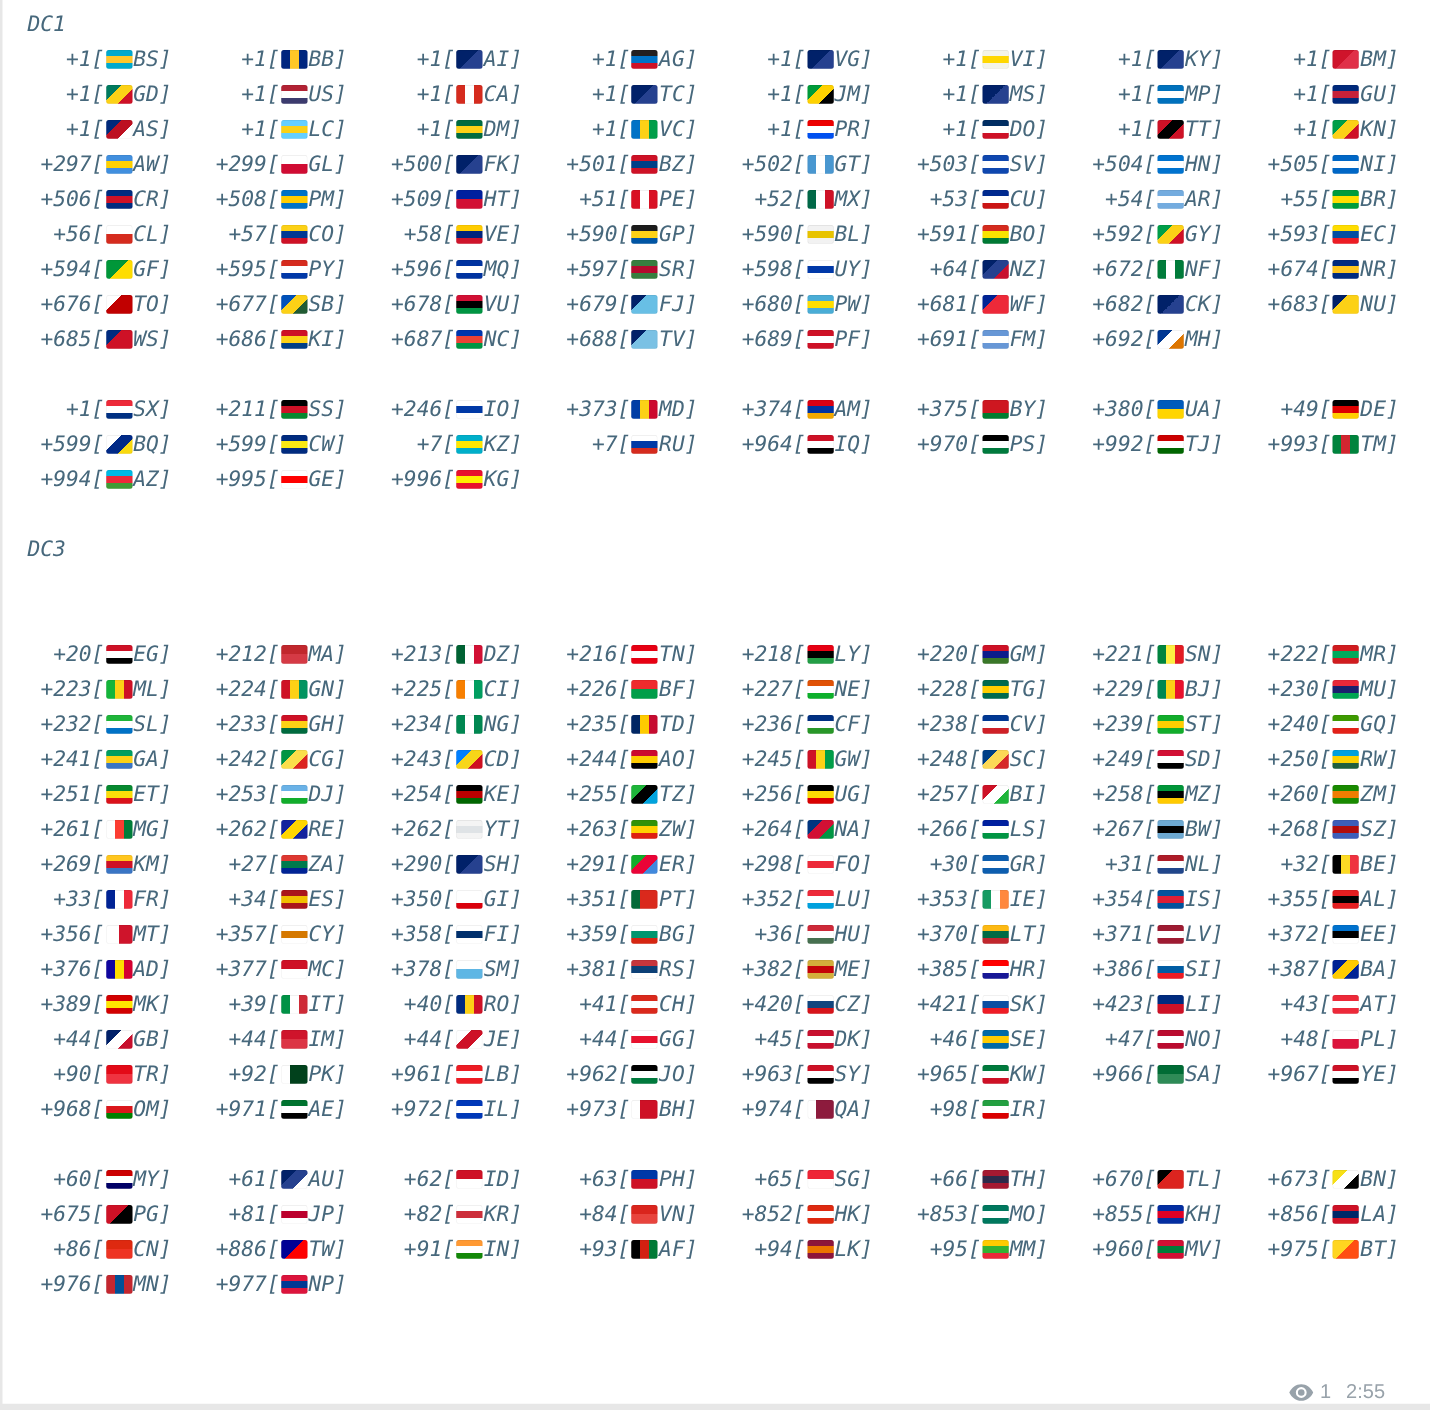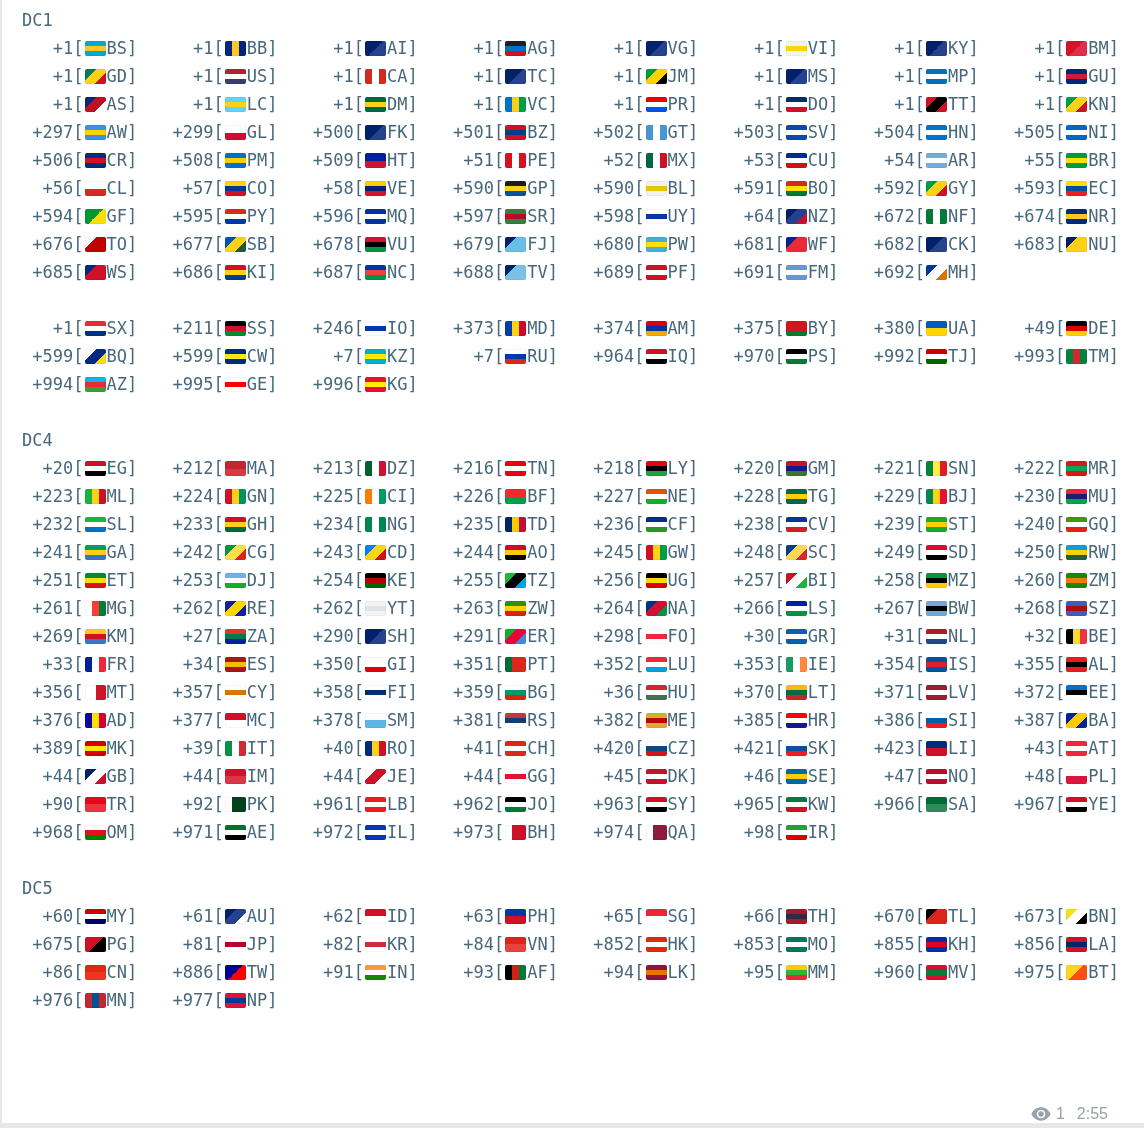--- a/index.html
+++ b/index.html
@@ -16,21 +16,21 @@
   }
   .edge-left {
     position:absolute; left:0; top:0; bottom:0; width:2px;
     background:var(--edge,#dcdcdc);
   }
   .edge-bottom {
     position:absolute; left:0; right:0; bottom:0; height:5px;
     background:var(--edge,#e9e9e9);
   }
   .sections { position:absolute; top:6px; left:0; width:1144px; }
-  .section { margin-bottom:28px; }
+  .section { margin-bottom:28px;font-style:italic; }
   .section.empty { margin-bottom:56px; }
   .sec-header { padding-left:22px; }
   .grid {
     display:grid;
     grid-template-columns:repeat(8, 140.25px);
     width:1122px;
   }
   .cell {
     text-align:right;
     padding-right:3px;
@@ -153,22 +153,24 @@
           <div class="cell">+7[<span class="flag" style="background: linear-gradient(rgb(255, 255, 255) 0%, rgb(255, 255, 255) 33.3%, rgb(0, 57, 166) 33.3%, rgb(0, 57, 166) 66.7%, rgb(213, 43, 30) 66.7%, rgb(213, 43, 30) 100%);"></span>RU]</div>
           <div class="cell">+964[<span class="flag" style="background: linear-gradient(rgb(206, 17, 38) 0%, rgb(206, 17, 38) 33.3%, rgb(255, 255, 255) 33.3%, rgb(255, 255, 255) 66.7%, rgb(0, 0, 0) 66.7%, rgb(0, 0, 0) 100%);"></span>IQ]</div>
           <div class="cell">+970[<span class="flag" style="background: linear-gradient(rgb(0, 0, 0) 0%, rgb(0, 0, 0) 33.3%, rgb(255, 255, 255) 33.3%, rgb(255, 255, 255) 66.7%, rgb(0, 122, 61) 66.7%, rgb(0, 122, 61) 100%);"></span>PS]</div>
           <div class="cell">+992[<span class="flag" style="background: linear-gradient(rgb(204, 0, 0) 0%, rgb(204, 0, 0) 33.3%, rgb(255, 255, 255) 33.3%, rgb(255, 255, 255) 66.7%, rgb(0, 102, 0) 66.7%, rgb(0, 102, 0) 100%);"></span>TJ]</div>
           <div class="cell">+993[<span class="flag" style="background: linear-gradient(90deg, rgb(0, 132, 61) 0%, rgb(0, 132, 61) 33.3%, rgb(210, 38, 48) 33.3%, rgb(210, 38, 48) 66.7%, rgb(0, 132, 61) 66.7%, rgb(0, 132, 61) 100%);"></span>TM]</div>
           <div class="cell">+994[<span class="flag" style="background: linear-gradient(rgb(0, 185, 228) 0%, rgb(0, 185, 228) 33.3%, rgb(237, 41, 57) 33.3%, rgb(237, 41, 57) 66.7%, rgb(63, 156, 53) 66.7%, rgb(63, 156, 53) 100%);"></span>AZ]</div>
           <div class="cell">+995[<span class="flag" style="background: linear-gradient(rgb(255, 255, 255) 0%, rgb(255, 255, 255) 33.3%, rgb(255, 0, 0) 33.3%, rgb(255, 0, 0) 66.7%, rgb(255, 255, 255) 66.7%, rgb(255, 255, 255) 100%);"></span>GE]</div>
           <div class="cell">+996[<span class="flag" style="background: linear-gradient(rgb(232, 17, 45) 0%, rgb(232, 17, 45) 33.3%, rgb(255, 239, 0) 33.3%, rgb(255, 239, 0) 66.7%, rgb(232, 17, 45) 66.7%, rgb(232, 17, 45) 100%);"></span>KG]</div>
         </div>
       </div>
+      <div class="section empty">
+        <div class="sec-header">DC3</div>
+      </div>
       <div class="section">
-        <div class="sec-header">DC4</div>
         <div class="grid">
           <div class="cell">+20[<span class="flag" style="background: linear-gradient(rgb(206, 17, 38) 0%, rgb(206, 17, 38) 33.3%, rgb(255, 255, 255) 33.3%, rgb(255, 255, 255) 66.7%, rgb(0, 0, 0) 66.7%, rgb(0, 0, 0) 100%);"></span>EG]</div>
           <div class="cell">+212[<span class="flag" style="background: linear-gradient(rgb(193, 39, 45) 0%, rgb(193, 39, 45) 50%, rgb(213, 58, 69) 50%, rgb(213, 58, 69) 100%);"></span>MA]</div>
           <div class="cell">+213[<span class="flag" style="background: linear-gradient(90deg, rgb(0, 98, 51) 0%, rgb(0, 98, 51) 33.3%, rgb(255, 255, 255) 33.3%, rgb(255, 255, 255) 66.7%, rgb(210, 16, 52) 66.7%, rgb(210, 16, 52) 100%);"></span>DZ]</div>
           <div class="cell">+216[<span class="flag" style="background: linear-gradient(rgb(231, 0, 19) 0%, rgb(231, 0, 19) 33.3%, rgb(255, 255, 255) 33.3%, rgb(255, 255, 255) 66.7%, rgb(231, 0, 19) 66.7%, rgb(231, 0, 19) 100%);"></span>TN]</div>
           <div class="cell">+218[<span class="flag" style="background: linear-gradient(rgb(231, 0, 19) 0%, rgb(231, 0, 19) 33.3%, rgb(0, 0, 0) 33.3%, rgb(0, 0, 0) 66.7%, rgb(35, 158, 70) 66.7%, rgb(35, 158, 70) 100%);"></span>LY]</div>
           <div class="cell">+220[<span class="flag" style="background: linear-gradient(rgb(206, 17, 38) 0%, rgb(206, 17, 38) 33.3%, rgb(12, 28, 140) 33.3%, rgb(12, 28, 140) 66.7%, rgb(58, 119, 40) 66.7%, rgb(58, 119, 40) 100%);"></span>GM]</div>
           <div class="cell">+221[<span class="flag" style="background: linear-gradient(90deg, rgb(0, 133, 63) 0%, rgb(0, 133, 63) 33.3%, rgb(253, 239, 66) 33.3%, rgb(253, 239, 66) 66.7%, rgb(227, 27, 35) 66.7%, rgb(227, 27, 35) 100%);"></span>SN]</div>
           <div class="cell">+222[<span class="flag" style="background: linear-gradient(rgb(208, 28, 31) 0%, rgb(208, 28, 31) 33.3%, rgb(0, 169, 92) 33.3%, rgb(0, 169, 92) 66.7%, rgb(208, 28, 31) 66.7%, rgb(208, 28, 31) 100%);"></span>MR]</div>
           <div class="cell">+223[<span class="flag" style="background: linear-gradient(90deg, rgb(20, 181, 58) 0%, rgb(20, 181, 58) 33.3%, rgb(252, 209, 22) 33.3%, rgb(252, 209, 22) 66.7%, rgb(206, 17, 38) 66.7%, rgb(206, 17, 38) 100%);"></span>ML]</div>
@@ -269,21 +271,20 @@
           <div class="cell">+967[<span class="flag" style="background: linear-gradient(rgb(206, 17, 38) 0%, rgb(206, 17, 38) 33.3%, rgb(255, 255, 255) 33.3%, rgb(255, 255, 255) 66.7%, rgb(0, 0, 0) 66.7%, rgb(0, 0, 0) 100%);"></span>YE]</div>
           <div class="cell">+968[<span class="flag" style="background: linear-gradient(rgb(255, 255, 255) 0%, rgb(255, 255, 255) 33.3%, rgb(219, 22, 27) 33.3%, rgb(219, 22, 27) 66.7%, rgb(0, 128, 0) 66.7%, rgb(0, 128, 0) 100%);"></span>OM]</div>
           <div class="cell">+971[<span class="flag" style="background: linear-gradient(rgb(0, 115, 47) 0%, rgb(0, 115, 47) 33.3%, rgb(255, 255, 255) 33.3%, rgb(255, 255, 255) 66.7%, rgb(0, 0, 0) 66.7%, rgb(0, 0, 0) 100%);"></span>AE]</div>
           <div class="cell">+972[<span class="flag" style="background: linear-gradient(rgb(0, 56, 184) 0%, rgb(0, 56, 184) 33.3%, rgb(255, 255, 255) 33.3%, rgb(255, 255, 255) 66.7%, rgb(0, 56, 184) 66.7%, rgb(0, 56, 184) 100%);"></span>IL]</div>
           <div class="cell">+973[<span class="flag" style="background: linear-gradient(90deg, rgb(255, 255, 255) 0%, rgb(255, 255, 255) 33.3%, rgb(206, 17, 38) 33.3%, rgb(206, 17, 38) 66.7%, rgb(206, 17, 38) 66.7%, rgb(206, 17, 38) 100%);"></span>BH]</div>
           <div class="cell">+974[<span class="flag" style="background: linear-gradient(90deg, rgb(255, 255, 255) 0%, rgb(255, 255, 255) 33.3%, rgb(141, 27, 61) 33.3%, rgb(141, 27, 61) 66.7%, rgb(141, 27, 61) 66.7%, rgb(141, 27, 61) 100%);"></span>QA]</div>
           <div class="cell">+98[<span class="flag" style="background: linear-gradient(rgb(35, 159, 64) 0%, rgb(35, 159, 64) 33.3%, rgb(255, 255, 255) 33.3%, rgb(255, 255, 255) 66.7%, rgb(218, 0, 0) 66.7%, rgb(218, 0, 0) 100%);"></span>IR]</div>
         </div>
       </div>
       <div class="section">
-        <div class="sec-header">DC5</div>
         <div class="grid">
           <div class="cell">+60[<span class="flag" style="background: linear-gradient(rgb(204, 0, 1) 0%, rgb(204, 0, 1) 33.3%, rgb(255, 255, 255) 33.3%, rgb(255, 255, 255) 66.7%, rgb(1, 0, 102) 66.7%, rgb(1, 0, 102) 100%);"></span>MY]</div>
           <div class="cell">+61[<span class="flag" style="background: linear-gradient(135deg, rgb(1, 33, 105) 0%, rgb(1, 33, 105) 33.3%, rgb(38, 65, 143) 33.3%, rgb(38, 65, 143) 66.7%, rgb(255, 255, 255) 66.7%, rgb(255, 255, 255) 100%);"></span>AU]</div>
           <div class="cell">+62[<span class="flag" style="background: linear-gradient(rgb(206, 17, 38) 0%, rgb(206, 17, 38) 50%, rgb(255, 255, 255) 50%, rgb(255, 255, 255) 100%);"></span>ID]</div>
           <div class="cell">+63[<span class="flag" style="background: linear-gradient(rgb(0, 56, 168) 0%, rgb(0, 56, 168) 50%, rgb(206, 17, 38) 50%, rgb(206, 17, 38) 100%);"></span>PH]</div>
           <div class="cell">+65[<span class="flag" style="background: linear-gradient(rgb(238, 37, 54) 0%, rgb(238, 37, 54) 50%, rgb(255, 255, 255) 50%, rgb(255, 255, 255) 100%);"></span>SG]</div>
           <div class="cell">+66[<span class="flag" style="background: linear-gradient(rgb(165, 25, 49) 0%, rgb(165, 25, 49) 33.3%, rgb(45, 42, 74) 33.3%, rgb(45, 42, 74) 66.7%, rgb(165, 25, 49) 66.7%, rgb(165, 25, 49) 100%);"></span>TH]</div>
           <div class="cell">+670[<span class="flag" style="background: linear-gradient(135deg, rgb(0, 0, 0) 0%, rgb(0, 0, 0) 33.3%, rgb(220, 36, 31) 33.3%, rgb(220, 36, 31) 66.7%, rgb(220, 36, 31) 66.7%, rgb(220, 36, 31) 100%);"></span>TL]</div>
           <div class="cell">+673[<span class="flag" style="background: linear-gradient(135deg, rgb(247, 224, 23) 0%, rgb(247, 224, 23) 33.3%, rgb(255, 255, 255) 33.3%, rgb(255, 255, 255) 66.7%, rgb(0, 0, 0) 66.7%, rgb(0, 0, 0) 100%);"></span>BN]</div>
           <div class="cell">+675[<span class="flag" style="background: linear-gradient(135deg, rgb(206, 17, 38) 0%, rgb(206, 17, 38) 50%, rgb(0, 0, 0) 50%, rgb(0, 0, 0) 100%);"></span>PG]</div>

